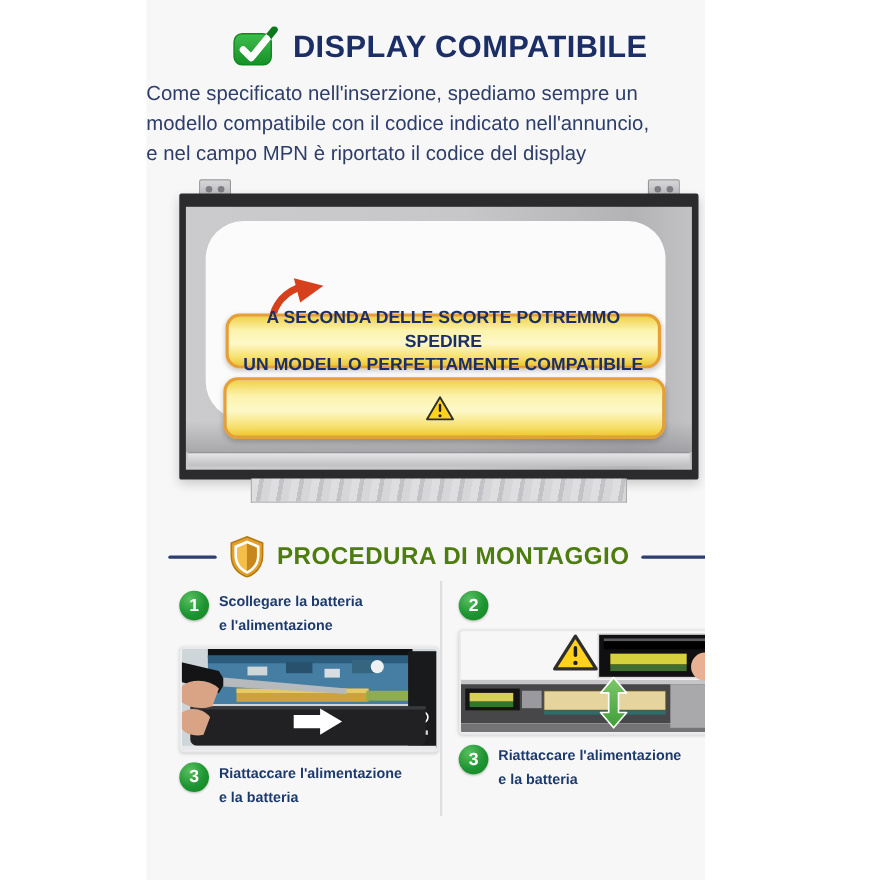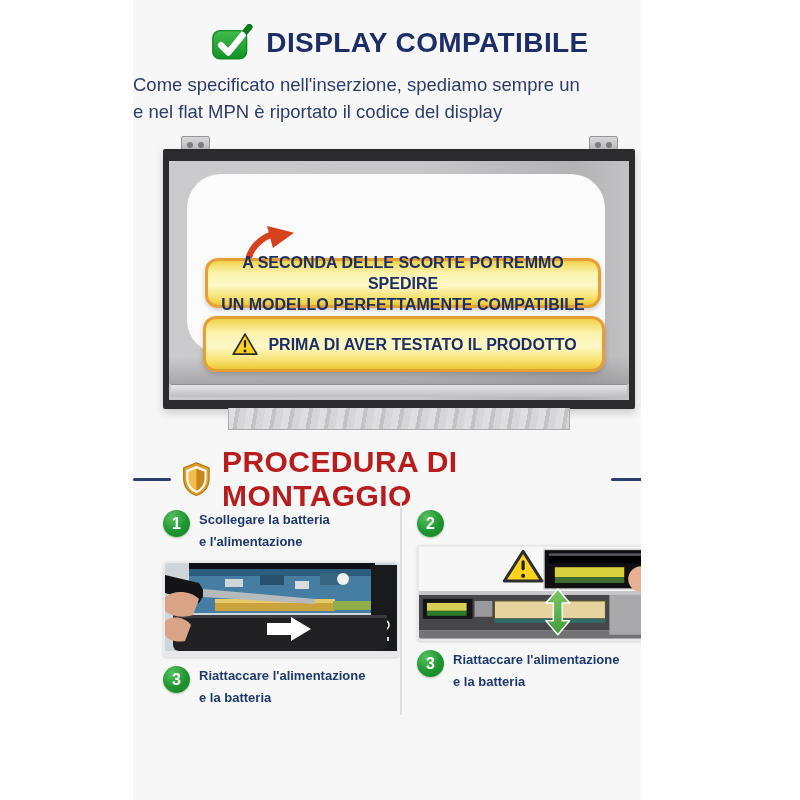--- a/index.html
+++ b/index.html
@@ -39,21 +39,21 @@
     background:linear-gradient(180deg,#f0d34c 0%,#fcf3ad 28%,#fdf8c8 55%,#f7e273 82%,#edc937 100%);
     box-shadow:0 2px 5px rgba(0,0,0,.2);display:flex;align-items:center;justify-content:center;box-sizing:border-box;}
   .btext{text-align:center;color:#1b2f66;font-weight:bold;font-size:16px;line-height:21px;}
   .banner-stock{position:absolute;left:72px;top:127px;width:396px;height:50px;}
   .banner-film{position:absolute;left:70px;top:185px;width:402px;height:56px;gap:9px;}
 
   
   .proc-header{display:flex;align-items:center;justify-content:center;margin-top:28px;gap:11px;height:40px;}
   .hline{height:3px;background:#2c3f6e;border-radius:2px;}
   .hline.l{width:44px;}.hline.r{width:64px;}
-  .proc-title{font-size:30px;font-weight:bold;color:#b91c1c;letter-spacing:.4px;}
+  .proc-title{font-size:22px;font-weight:bold;color:#4d7c0f;letter-spacing:.4px;}
 
   
   .steps{position:relative;margin-top:2px;display:grid;grid-template-columns:1fr 1fr;}
   .steps::before{content:"";position:absolute;left:50%;top:0;bottom:2px;width:2px;background:#dfdfe2;}
   .col{padding-left:30px;box-sizing:border-box;}
   .col.right{padding-left:17px;}
   .step-label{display:flex;gap:9px;margin:8px 0;align-items:flex-start;}
   .badge{width:27px;height:27px;border-radius:50%;flex:none;margin-top:1px;
     background:radial-gradient(circle at 35% 28%,#58bf5f,#1e9432 55%,#12861f);
     color:#fff;font-weight:bold;font-size:16px;display:flex;align-items:center;justify-content:center;
@@ -82,21 +82,22 @@
         </defs>
         <rect x="2" y="7" width="37" height="31" rx="8" fill="url(#gg)" stroke="#0f8a20" stroke-width="1.5"></rect>
         <path d="M11 23 L19 31 L42 3" fill="none" stroke="#0a7a1b" stroke-width="7" stroke-linecap="round" stroke-linejoin="round"></path>
         <path d="M11 23 L19 31 L42 3" fill="none" stroke="#ffffff" stroke-width="7" stroke-linecap="round" stroke-linejoin="round" clip-path="url(#cc)"></path>
       </svg>
       <div class="title">DISPLAY COMPATIBILE</div>
     </div>
 
     <div class="intro">
       <div>Come specificato nell'inserzione, spediamo sempre un</div>
-      <div>e nel flat MPN è riportato il codice del display</div>
+      <div>modello compatibile con il codice indicato nell'annuncio,</div>
+      <div>e nel campo MPN è riportato il codice del display</div>
     </div>
 
     <div class="panel-zone">
       <div class="bracket left">
         <span class="hole"></span>
         <span class="hole"></span>
       </div>
       <div class="bracket right">
         <span class="hole"></span>
         <span class="hole"></span>
@@ -123,21 +124,20 @@
         </div>
       </div>
 
       <div class="banner banner-film">
         <svg width="28" height="25" viewBox="0 0 40 36">
           <path d="M20 3 L37 32 H3 Z" fill="#ffd21e" stroke="#2e2e2e" stroke-width="2.5" stroke-linejoin="round"></path>
           <rect x="18.4" y="11.5" width="3.2" height="11" rx="1.6" fill="#1e1e1e"></rect>
           <circle cx="20" cy="27.3" r="2.1" fill="#1e1e1e"></circle>
         </svg>
         <div class="btext">
-          <div>PRIMA DI AVER TESTATO IL PRODOTTO</div>
         </div>
       </div>
     </div>
 
     <div class="proc-header">
       <div class="hline l"></div>
       <svg width="33" height="38" viewBox="0 0 34 40">
         <path d="M17 1 L32 7 V19 C32 29 26 36 17 39.5 C8 36 2 29 2 19 V7 Z" fill="#e2a02c" stroke="#b5790f" stroke-width="1.5"></path>
         <path d="M17 4.5 L29 9.5 V19 C29 27.5 24 33.5 17 36.5 C10 33.5 5 27.5 5 19 V9.5 Z" fill="#ffffff"></path>
         <path d="M17 7.5 L26.5 11.5 V19 C26.5 26 22.5 31 17 33.8 C11.5 31 7.5 26 7.5 19 V11.5 Z" fill="#f3bf4a"></path>

